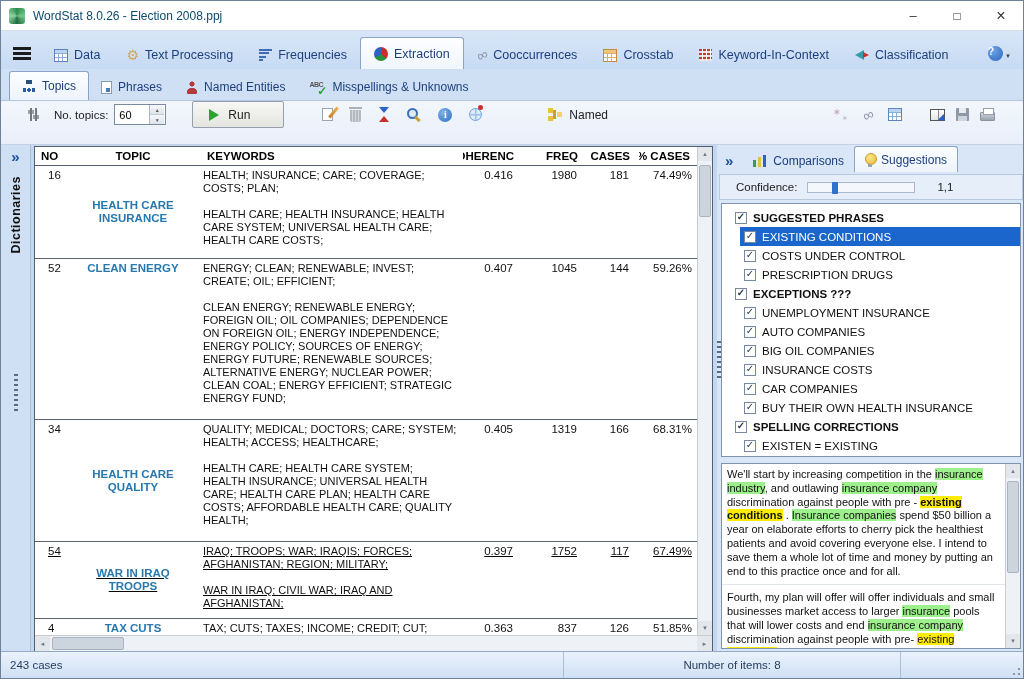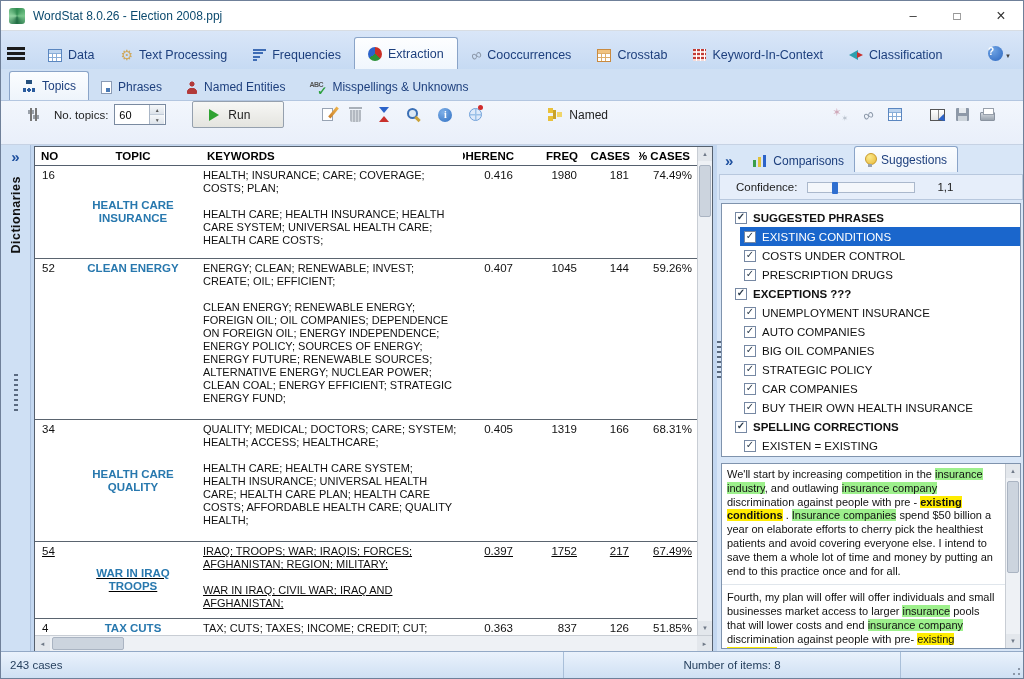--- a/index.html
+++ b/index.html
@@ -10,21 +10,21 @@
   .titlebar{position:absolute;top:0;left:0;right:0;height:30px;background:#ffffff;border-bottom:1px solid #d8dde3;display:flex;align-items:center;padding-left:8px;}
   [data-name="app-logo-icon"]{width:16px;height:16px;border-radius:3px;background:conic-gradient(#2e8b4f,#79c78c,#1f6b42,#93d6a3,#2e8b4f);margin-right:8px;flex:none;}
   .title-text{font-size:12px;color:#0c4a6e;}
   .win-controls{margin-left:auto;display:flex;height:100%;}
   .wc{width:44px;display:flex;align-items:center;justify-content:center;font-size:13px;color:#333;}
   .wc-min::before{content:"–";}
   .wc-max::before{content:"□";font-size:12px;}
   .wc-close::before{content:"×";font-size:16px;}
 
   
-  .maintabs{position:absolute;top:30px;left:0;right:0;height:40px;background:linear-gradient(#d9e6f8,#c6daf3);border-bottom:1px solid #a9bedd;display:flex;align-items:flex-end;}
+  .maintabs{position:absolute;top:30px;left:0;right:0;height:40px;background:linear-gradient(#d9e6f8,#c6daf3);border-bottom:1px solid #a9bedd;display:flex;align-items:flex-end;padding-left:6px;}
   [data-name="hamburger-icon"]{width:18px;height:13px;background:repeating-linear-gradient(to bottom,#1c1c1c 0 2.5px,transparent 2.5px 5.2px);margin:0 10px 10px 6px;}
   #main-tabs{display:flex;align-items:flex-end;height:100%;flex:1;}
   .tab{display:flex;align-items:center;gap:6px;height:30px;padding:0 13px;font-size:12.5px;color:#1d3f7d;cursor:default;}
   .tab.active{background:linear-gradient(#fdfeff,#f0f6fd);border:1px solid #8aa4c8;border-bottom:none;border-radius:3px 3px 0 0;height:33px;color:#1d3f7d;}
   .helpwrap{display:flex;align-items:center;gap:2px;margin-left:auto;margin-right:12px;margin-bottom:8px;}
   [data-name="help-icon"]{width:15px;height:15px;border-radius:50%;background:radial-gradient(circle at 35% 30%,#6fa4e4,#2b66c0);color:#fff;font-size:10px;font-weight:bold;display:flex;align-items:center;justify-content:center;}
   [data-name="help-icon"]::before{content:"?";}
   [data-name="help-caret-icon"]::before{content:"▼";font-size:6px;color:#444;}
 
   
@@ -112,21 +112,21 @@
   
   .table-wrap{position:absolute;left:33px;top:145px;width:679px;height:506px;background:#fff;border:1px solid #55606e;}
   .thead{display:grid;grid-template-columns:30px 136px 262px 60px 64px 52px 60px;height:19px;border-bottom:1px solid #55606e;align-items:center;font-size:11.5px;font-weight:bold;color:#000;}
   .hcell{display:flex;align-items:center;white-space:nowrap;overflow:hidden;}
   .hcell.a-left{justify-content:flex-start;padding-left:6px;}
   .hcell.a-center{justify-content:center;}
   .hcell.a-right{justify-content:flex-end;padding-right:9px;}
   .tbody{height:471px;overflow:hidden;}
   .trow{display:grid;grid-template-columns:30px 136px 262px 60px 64px 52px 60px;border-bottom:1px solid #5a646f;overflow:hidden;}
   .trow.r0{height:93px;}.trow.r1{height:161px;}.trow.r2{height:122px;}.trow.r3{height:77px;text-decoration:underline;}.trow.r4{height:18px;border-bottom:none;}
-  .c-no{font-size:11.5px;padding:3px 0 0 7px;color:#111;}
+  .c-no{font-size:11.5px;padding:3px 0 0 13px;color:#111;}
   .c-topic{display:flex;align-items:center;justify-content:center;text-align:center;color:#2878ae;font-weight:bold;font-size:11.5px;line-height:13px;padding:0 10px;}
   .trow.t-top .c-topic{align-items:flex-start;padding-top:3px;}
   .c-kw{font-size:11px;line-height:13px;color:#111;padding:3px 6px 0 2px;}
   .c-kw .kw1{margin-bottom:13px;}
   .c-num{font-size:11.5px;text-align:right;padding:3px 10px 0 0;color:#111;}
   .c-pct{padding-right:7px;}
   
   .vscroll{position:absolute;top:0;right:0;width:15px;bottom:16px;background:#eef1f5;border-left:1px solid #c8cdd4;}
   .vscroll .arr{position:absolute;left:0;right:0;height:14px;display:flex;align-items:center;justify-content:center;font-size:6px;color:#707a88;background:#e3e7ec;}
   .vscroll .arr.up{top:0;}.vscroll .arr.dn{bottom:0;}
@@ -366,21 +366,21 @@
           <div class="c-no" data-name="topic-number">54</div>
           <div class="c-topic" data-name="topic-label">
             <span>WAR IN IRAQ TROOPS</span>
           </div>
           <div class="c-kw" data-name="topic-keywords">
             <div class="kw1">IRAQ; TROOPS; WAR; IRAQIS; FORCES; AFGHANISTAN; REGION; MILITARY;</div>
             <div class="kw2">WAR IN IRAQ; CIVIL WAR; IRAQ AND AFGHANISTAN;</div>
           </div>
           <div class="c-num" data-name="coherence-value">0.397</div>
           <div class="c-num" data-name="freq-value">1752</div>
-          <div class="c-num" data-name="cases-value">217</div>
+          <div class="c-num" data-name="cases-value">117</div>
           <div class="c-num c-pct" data-name="pct-cases-value">67.49%</div>
         </div>
         <div class="trow r4 t-top" data-name="table-row">
           <div class="c-no" data-name="topic-number">4</div>
           <div class="c-topic" data-name="topic-label">
             <span>TAX CUTS</span>
           </div>
           <div class="c-kw" data-name="topic-keywords">
             <div class="kw1">TAX; CUTS; TAXES; INCOME; CREDIT; CUT;</div>
           </div>
@@ -451,21 +451,21 @@
         <div class="titem child" data-name="tree-item-auto-companies">
           <span class="cb" data-name="checkbox"></span>
           <span class="tl">AUTO COMPANIES</span>
         </div>
         <div class="titem child" data-name="tree-item-big-oil-companies">
           <span class="cb" data-name="checkbox"></span>
           <span class="tl">BIG OIL COMPANIES</span>
         </div>
         <div class="titem child" data-name="tree-item-insurance-policy">
           <span class="cb" data-name="checkbox"></span>
-          <span class="tl">STRATEGIC POLICY</span>
+          <span class="tl">INSURANCE COSTS</span>
         </div>
         <div class="titem child" data-name="tree-item-car-companies">
           <span class="cb" data-name="checkbox"></span>
           <span class="tl">CAR COMPANIES</span>
         </div>
         <div class="titem child" data-name="tree-item-buy-their-own-health-insurance">
           <span class="cb" data-name="checkbox"></span>
           <span class="tl">BUY THEIR OWN HEALTH INSURANCE</span>
         </div>
         <div class="titem group" data-name="tree-item-spelling-corrections">

